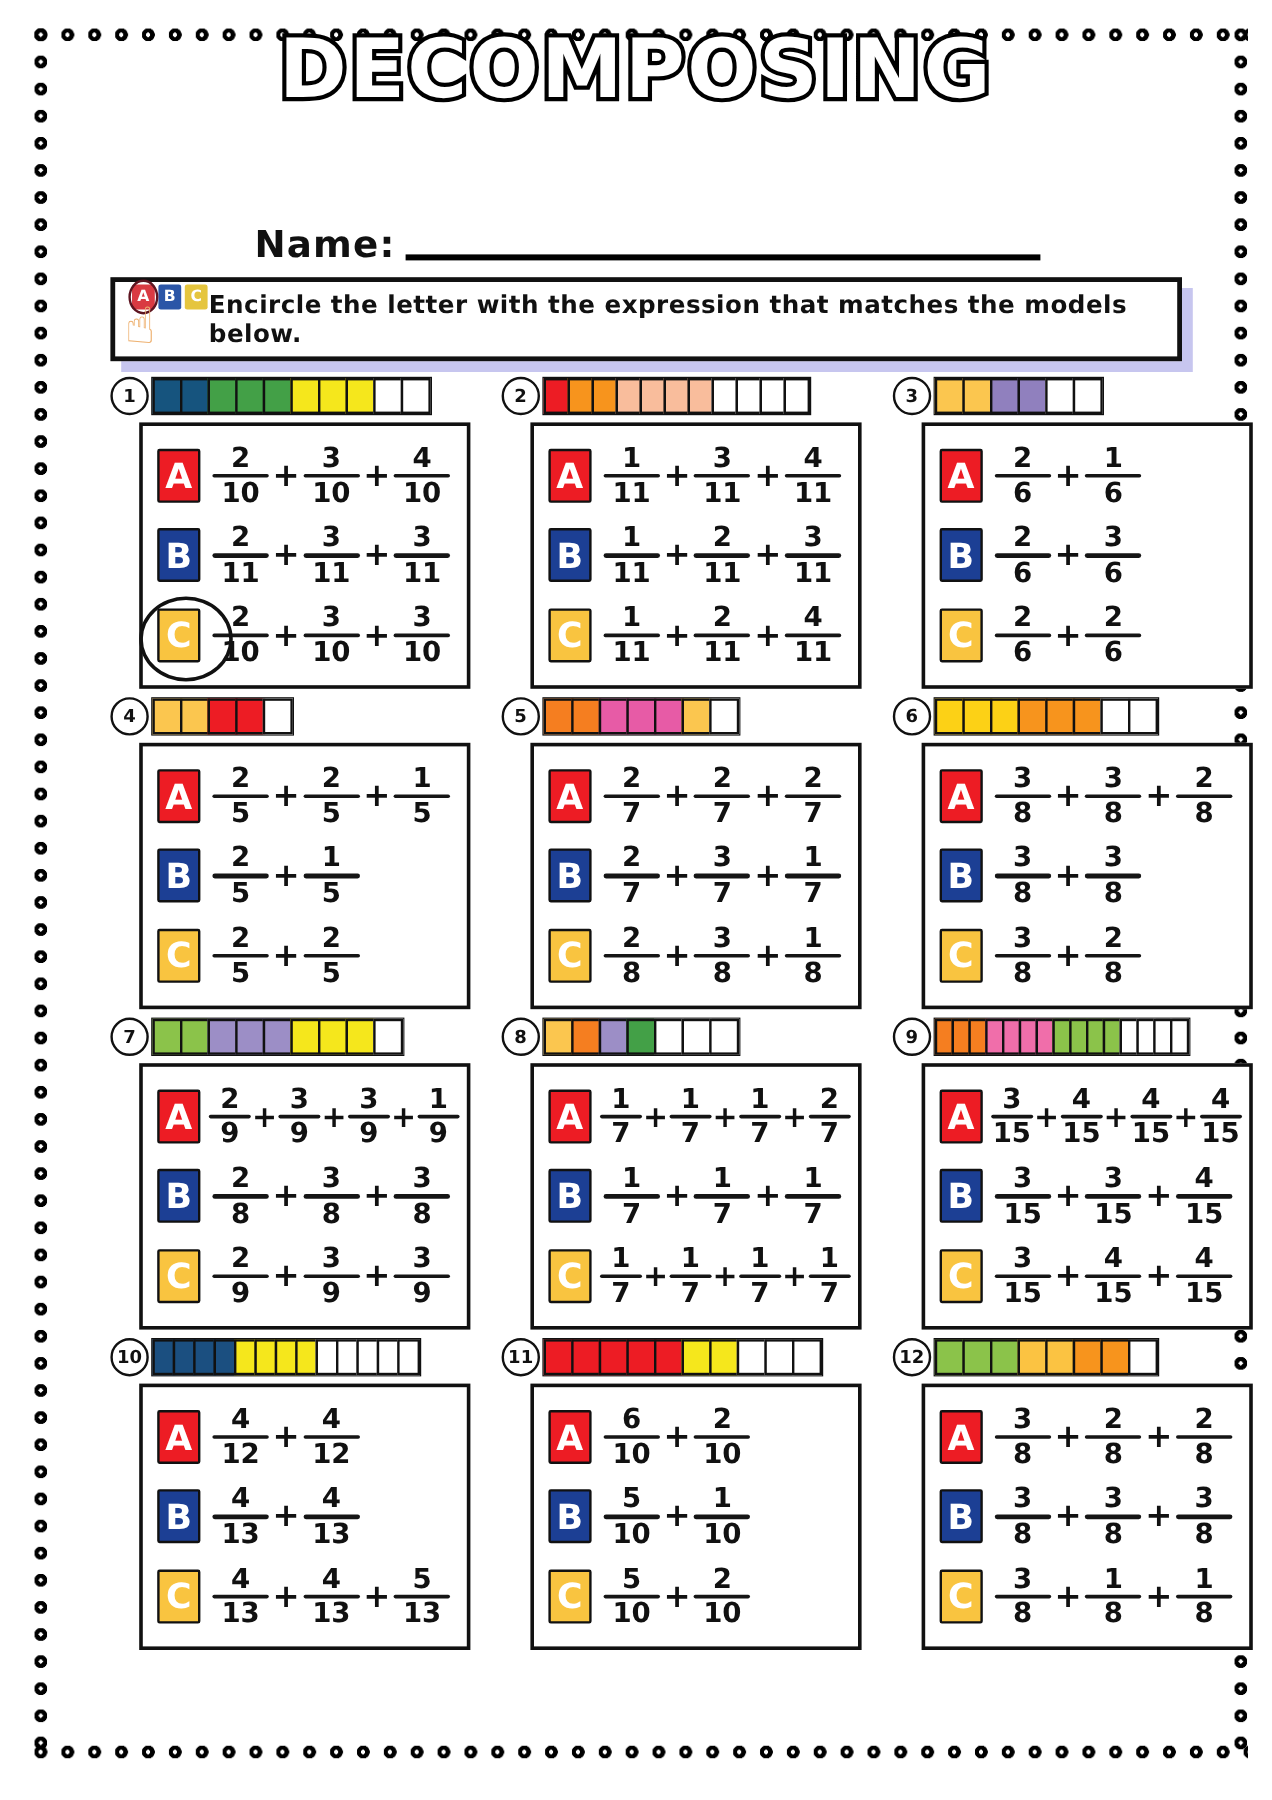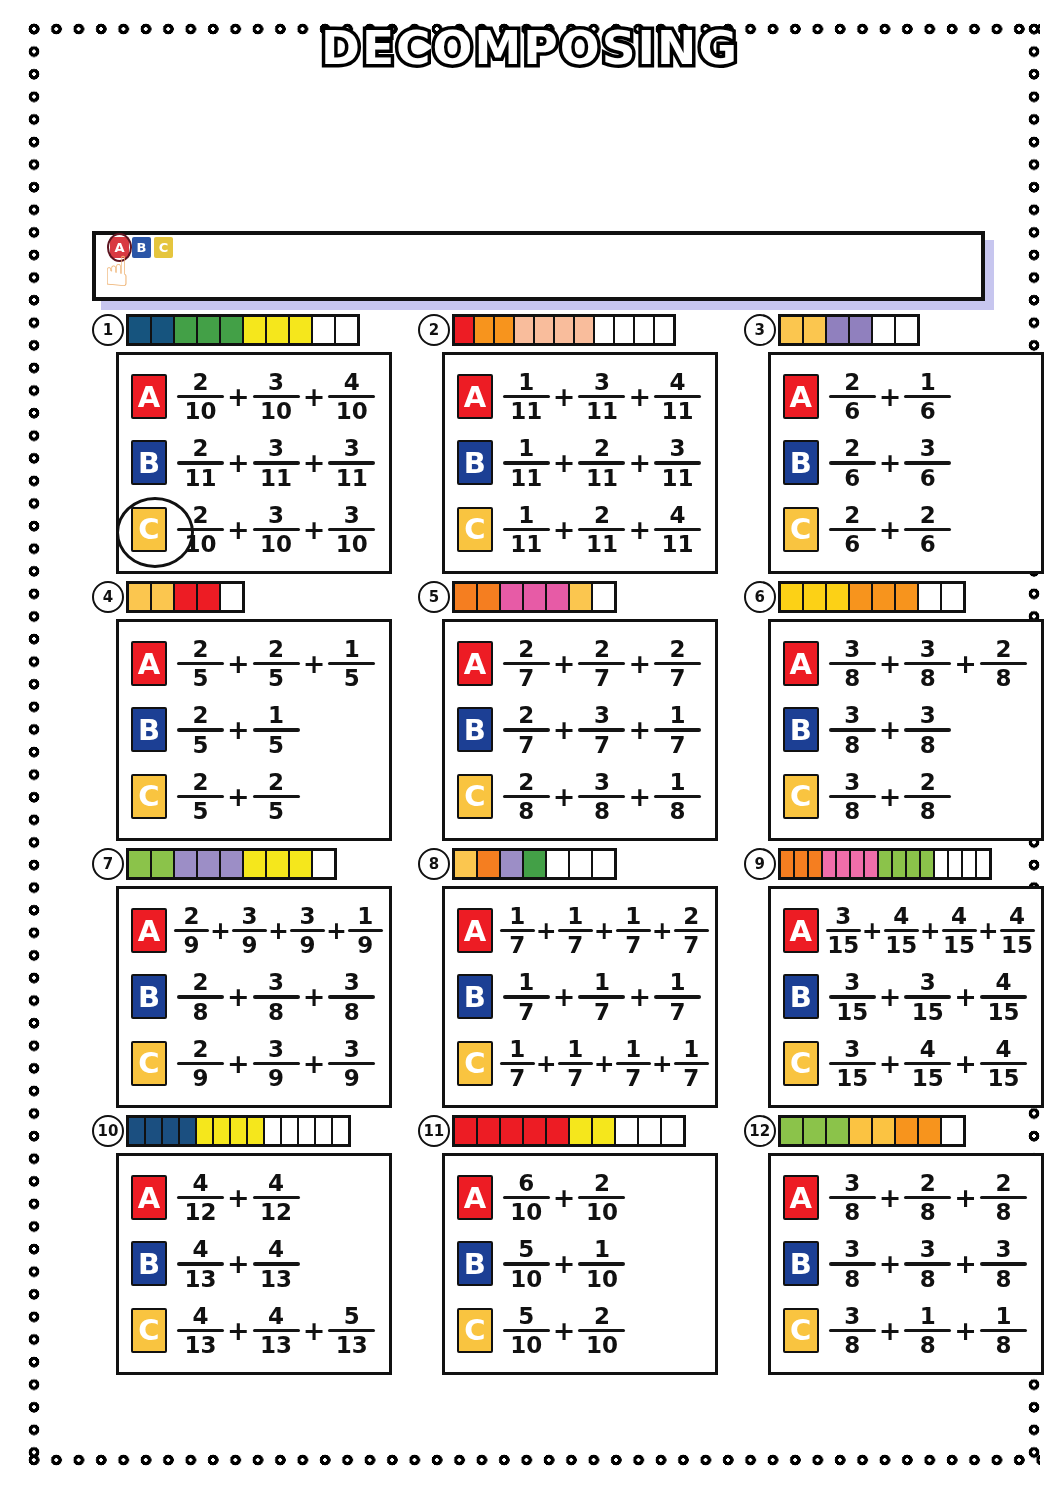--- a/index.html
+++ b/index.html
@@ -13,21 +13,21 @@
     background-size:22.4px 12px;background-repeat:repeat-x;}
   .dots.top{top:23px;}
   .dots.bottom{bottom:34px;}
   .dots.left,.dots.right{top:23px;bottom:34px;width:12px;
     background-image:radial-gradient(circle at 6px 6px,#fff 0 1.7px,#000 1.8px 5.2px,transparent 5.6px);
     background-size:12px 22.6px;background-repeat:repeat-y;}
   .dots.left{left:28px;}
   .dots.right{right:20px;}
 
   .title{position:absolute;top:24px;left:0;width:100%;text-align:center;
-    font-size:47px;font-weight:800;letter-spacing:2px;line-height:1.02;color:#fff;
+    font-size:68px;font-weight:800;letter-spacing:2px;line-height:1.02;color:#fff;
     -webkit-text-stroke:7px #000;paint-order:stroke fill;}
 
   .name-row{position:absolute;top:186px;left:212px;width:655px;display:flex;align-items:flex-end;}
   .name-label{font-size:31px;font-weight:700;letter-spacing:1px;}
   .name-line{flex:1;border-bottom:5px solid #000;margin-left:8px;margin-bottom:5px;height:24px;}
 
   .instr{position:absolute;top:231px;left:92px;width:885px;height:62px;background:#fff;
     border:4px solid #111;box-shadow:9px 9px 0 0 #c7c6ef;display:flex;align-items:center;}
   .icon-cluster{position:relative;width:78px;height:100%;flex:none;}
   .blocks{position:absolute;top:2px;left:14px;display:flex;gap:3px;}
@@ -76,30 +76,35 @@
 <div class="page">
   <div class="dots top"></div>
   <div class="dots bottom"></div>
   <div class="dots left"></div>
   <div class="dots right"></div>
 
   <div class="title">
     <div>DECOMPOSING</div>
   </div>
 
+  <div class="name-row">
+    <span class="name-label">Name:</span>
+    <span class="name-line"></span>
+  </div>
 
   <div class="instr">
     <div class="icon-cluster">
       <div class="blocks">
         <span class="blk a">A</span>
         <span class="blk b">B</span>
         <span class="blk c">C</span>
       </div>
       <div class="hand">☝</div>
     </div>
+    <div class="instr-text">Encircle the letter with the expression that matches the models below.</div>
   </div>
 
   <div class="grid">
       <div class="problem">
         <div class="prob-head">
           <div class="num-circle">1</div>
           <div class="bar-model">
             <span class="bar-cell" style="background: rgb(22, 84, 126); width: 25px;"></span>
             <span class="bar-cell" style="background: rgb(22, 84, 126); width: 25px;"></span>
             <span class="bar-cell" style="background: rgb(67, 160, 71); width: 25px;"></span>

